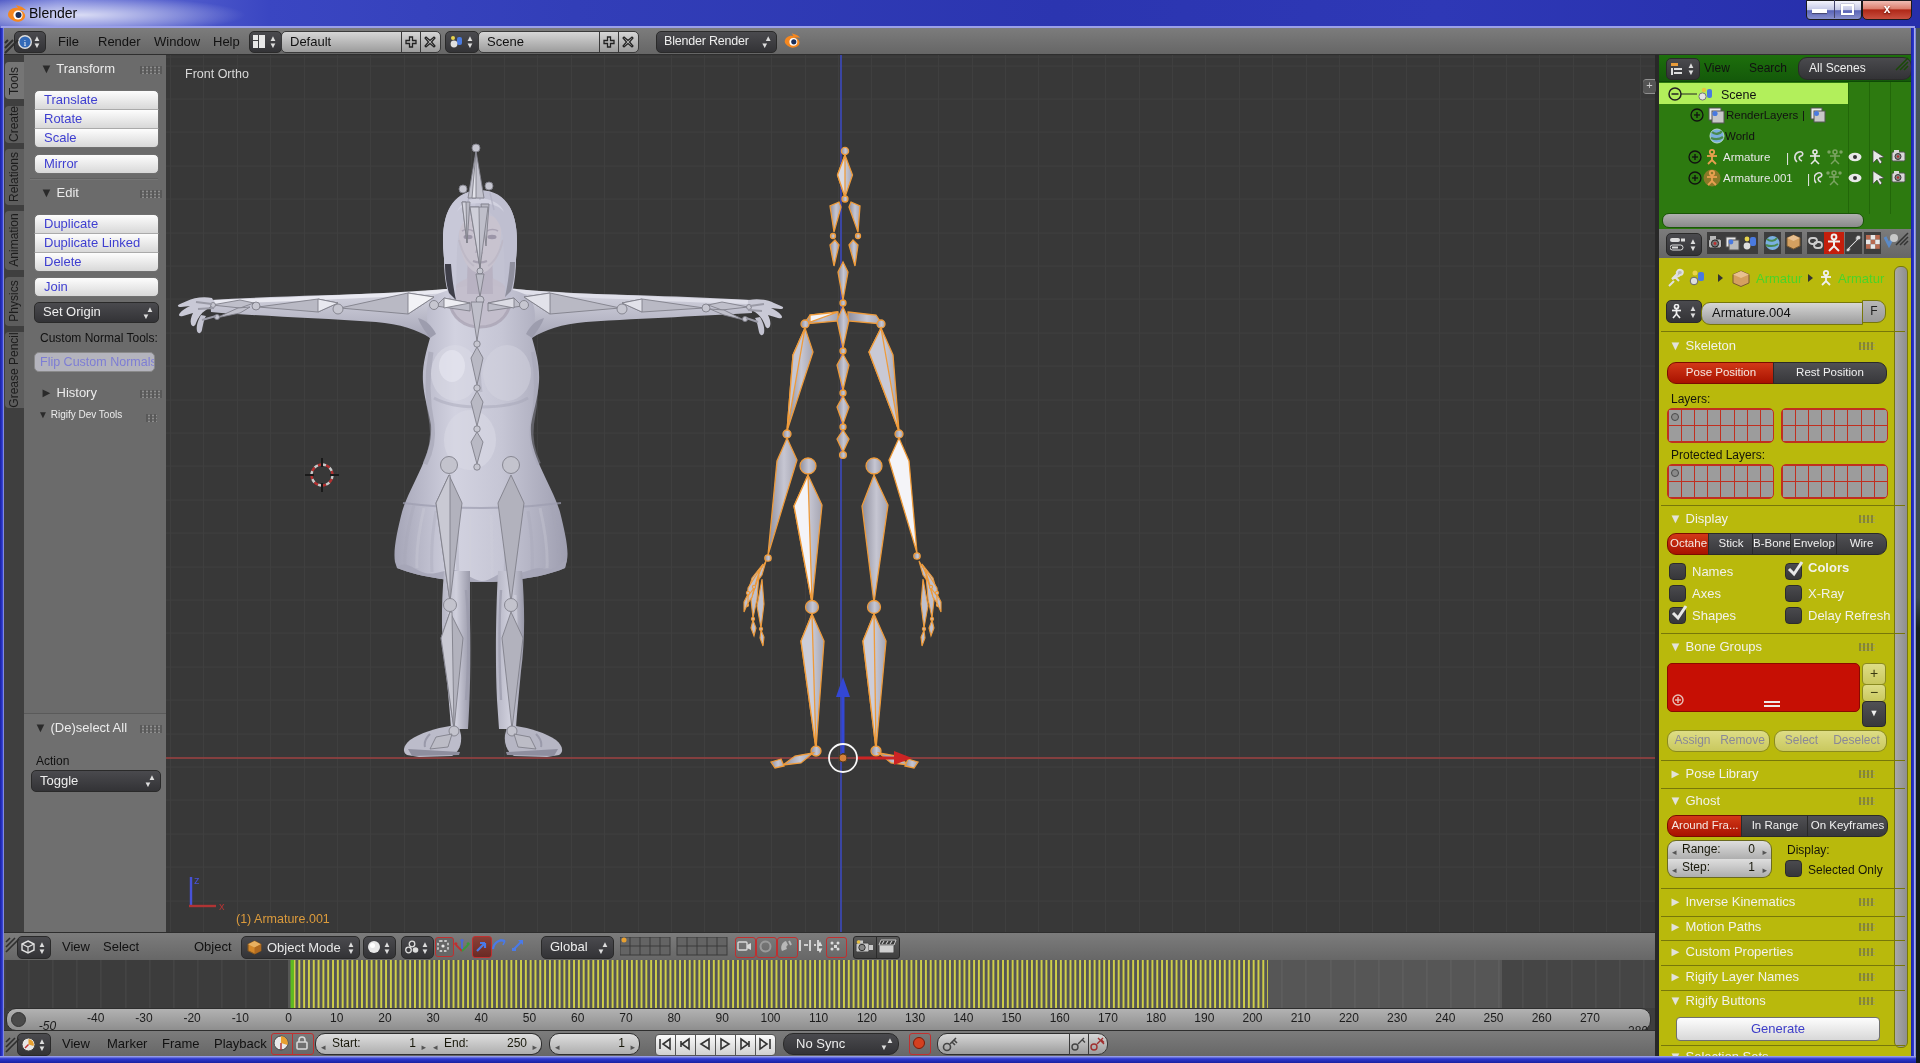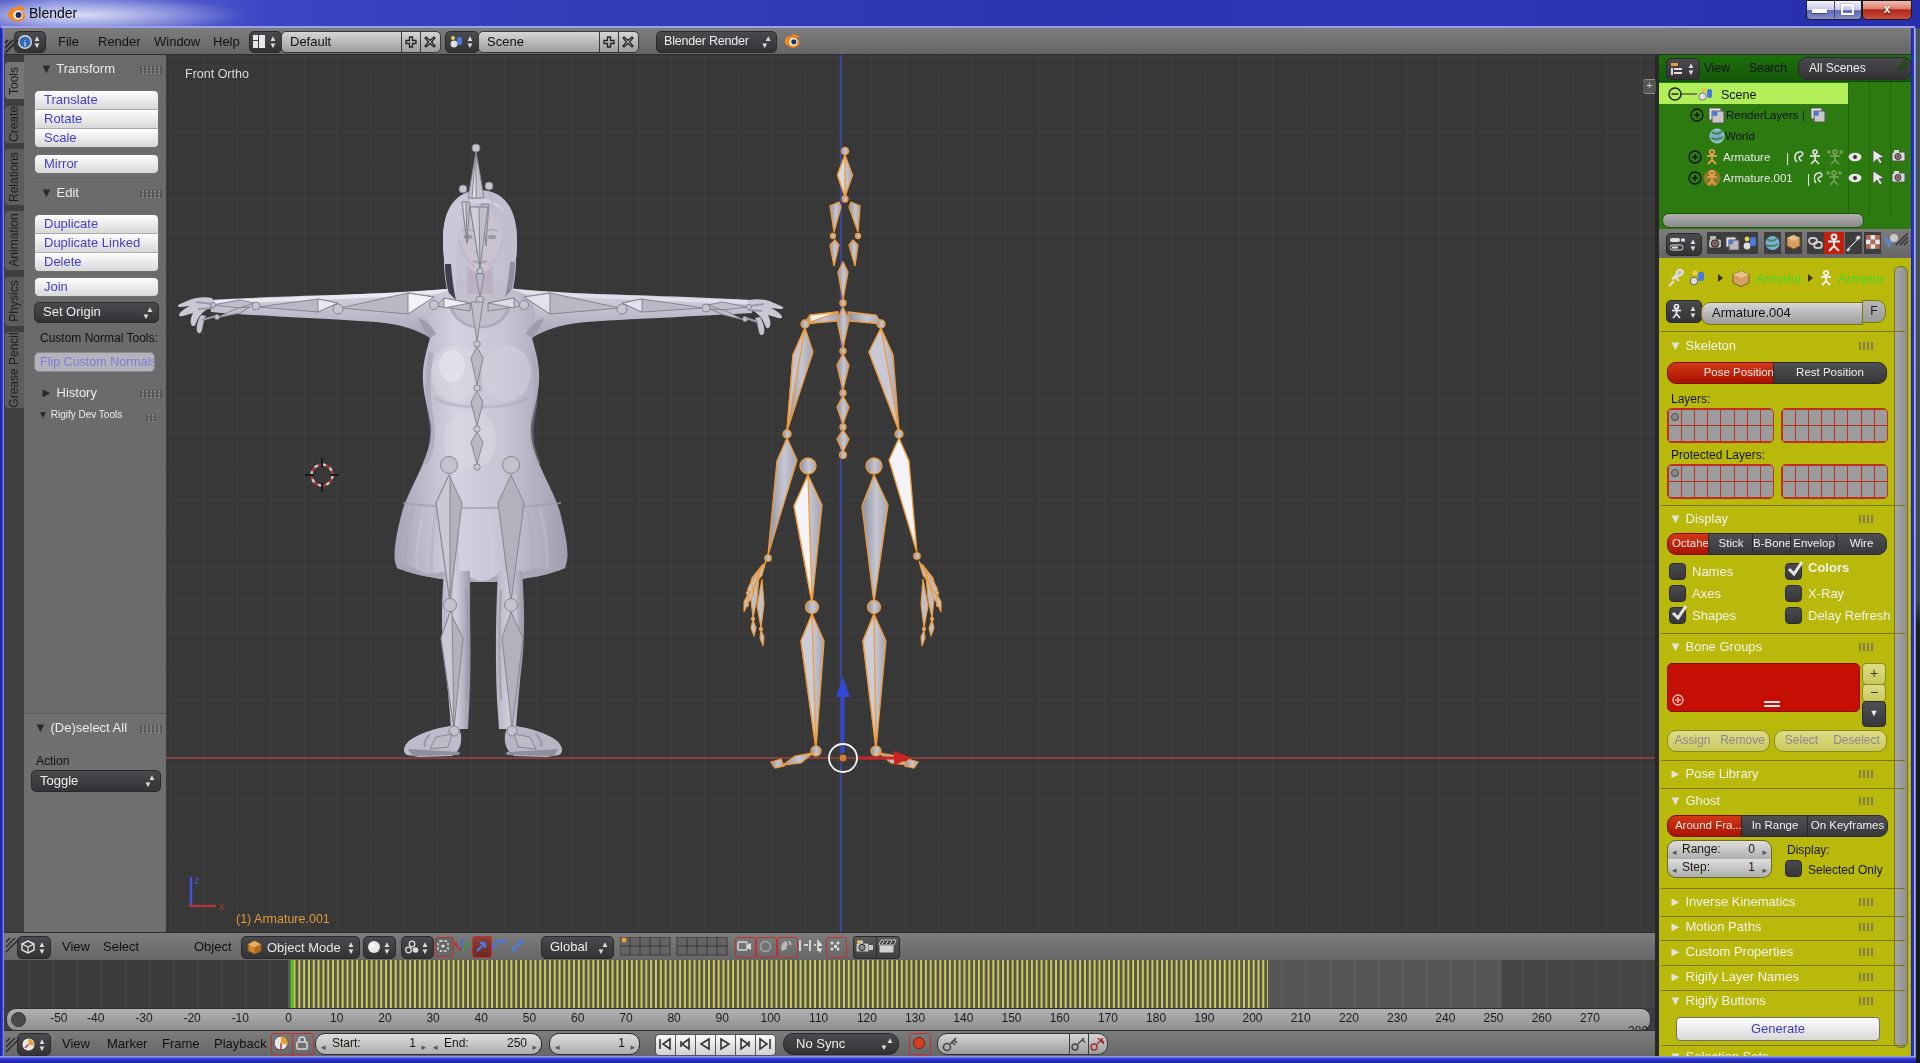--- a/index.html
+++ b/index.html
@@ -12,21 +12,21 @@
 .lfield{background:linear-gradient(#d6d6d6,#9c9c9c);border:1px solid #3a3a3a;border-radius:5px;color:#101010;}
 .updn{position:absolute;right:4px;top:50%;transform:translateY(-50%);font-size:8px;line-height:7px;color:#ddd;text-align:center;}
 .shelfbtn{position:absolute;left:34px;width:114px;background:linear-gradient(#fdfdfd,#d8d8d8);border:1px solid #707070;color:#3e3ed0;font-size:13px;text-align:left;padding-left:9px;line-height:18px;height:18px;white-space:nowrap;overflow:hidden;}
 .phdr{position:absolute;color:#ececec;font-size:13px;}
 .grip{position:absolute;width:22px;height:8px;opacity:.8;background:repeating-linear-gradient(90deg,#555 0 2px,transparent 2px 4px),repeating-linear-gradient(0deg,#999 0 1px,transparent 1px 3px);}
 .sep{position:absolute;left:30px;width:128px;height:2px;background:linear-gradient(#565656,#808080);}
 .psep{position:absolute;left:1659px;width:240px;height:1px;background:#77770a;}
 .olivebtn{background:linear-gradient(#dedd86,#c9c85e);border:1px solid #8a8a20;border-radius:4px;color:#8a8898;font-size:12px;text-align:center;}
 .chk{position:absolute;width:15px;height:15px;background:linear-gradient(#4a4a4e,#37373a);border:1px solid #2c2c2c;border-radius:4px;}
 .darkseg{background:linear-gradient(#505054,#38383b);border:1px solid #2a2a2a;color:#f0f0f0;font-size:11.5px;text-align:center;white-space:nowrap;overflow:hidden;}
-.redseg{background:linear-gradient(#d23818,#a81200);border:1px solid #7a0c00;color:#f5e8e2;font-size:11.5px;text-align:right;white-space:nowrap;overflow:hidden;}
+.redseg{background:linear-gradient(#d23818,#a81200);border:1px solid #7a0c00;color:#f5e8e2;font-size:11.5px;text-align:center;white-space:nowrap;overflow:hidden;}
 .numfield{background:linear-gradient(#dedede,#aeaeae);border:1px solid #6a6a20;border-radius:9px;color:#18180a;font-size:12px;}
 .ptext{color:#15150a;font-size:12px;}
 .pwhite{color:#f2f2ec;font-size:13px;}
 .lay16,.lay16b{width:105px;height:33px;background-color:#9c9c9c;background-image:repeating-linear-gradient(90deg,#c03020 0 1px,transparent 1px 13.1px),repeating-linear-gradient(0deg,#c03020 0 1px,transparent 1px 16px);border:1.5px solid #c03020;border-radius:5px;}
 .lay16::before{content:"";position:absolute;left:3px;top:4px;width:6px;height:6px;border-radius:50%;background:#8a8a8a;border:1.5px solid #4a4a4a;}
 .lay16::after{content:"";position:absolute;left:0px;top:0px;width:12px;height:15px;background:#8e8e8e;border-radius:4px 0 0 0;z-index:-1;}
 .pbtn{position:absolute;top:3px;width:19px;height:20px;background:linear-gradient(#fafafa,#d0d0d0);border:1px solid #555;}
 .redbrd{border:1px solid #c03030 !important;}
 </style>
 </head>
@@ -927,21 +927,21 @@
  <svg class="abs" style="left:0;top:0" width="1651" height="48">
    <line x1="289.5" y1="24" x2="1264" y2="24" stroke="#cfcf49" stroke-width="48" stroke-dasharray="1.95 2.87"></line>
    <rect x="286.5" y="0" width="3.4" height="48" fill="#5fba20"></rect>
  </svg>
 </div>
 
 <div class="abs" style="left:4px;top:1008px;width:1651px;height:22px;background:#3e3e3e;">
  <div class="abs" style="left:2px;top:0px;width:1643px;height:21px;background:linear-gradient(#b2b2b2,#8e8e8e);border-radius:10px;border:1px solid #2e2e2e;"></div>
  <div class="abs" style="left:7px;top:4px;width:13px;height:13px;border-radius:50%;background:#4a4a4a;border:1px solid #333;"></div>
  <div id="ruler" class="abs" style="left:0;top:0;width:1651px;height:22px;font-size:12px;color:#1c1c1c;">
-        <span style="position:absolute;left:23.5px;top:3px;width:40px;text-align:right;">-50</span>
+        <span style="position:absolute;left:23.5px;top:11px;width:40px;text-align:center;font-style:italic;">-50</span>
         <span style="position:absolute;left:71.69999999999999px;top:3px;width:40px;text-align:center;">-40</span>
         <span style="position:absolute;left:119.89999999999998px;top:3px;width:40px;text-align:center;">-30</span>
         <span style="position:absolute;left:168.1px;top:3px;width:40px;text-align:center;">-20</span>
         <span style="position:absolute;left:216.3px;top:3px;width:40px;text-align:center;">-10</span>
         <span style="position:absolute;left:264.5px;top:3px;width:40px;text-align:center;">0</span>
         <span style="position:absolute;left:312.7px;top:3px;width:40px;text-align:center;">10</span>
         <span style="position:absolute;left:360.9px;top:3px;width:40px;text-align:center;">20</span>
         <span style="position:absolute;left:409.1px;top:3px;width:40px;text-align:center;">30</span>
         <span style="position:absolute;left:457.3px;top:3px;width:40px;text-align:center;">40</span>
         <span style="position:absolute;left:505.5px;top:3px;width:40px;text-align:center;">50</span>

